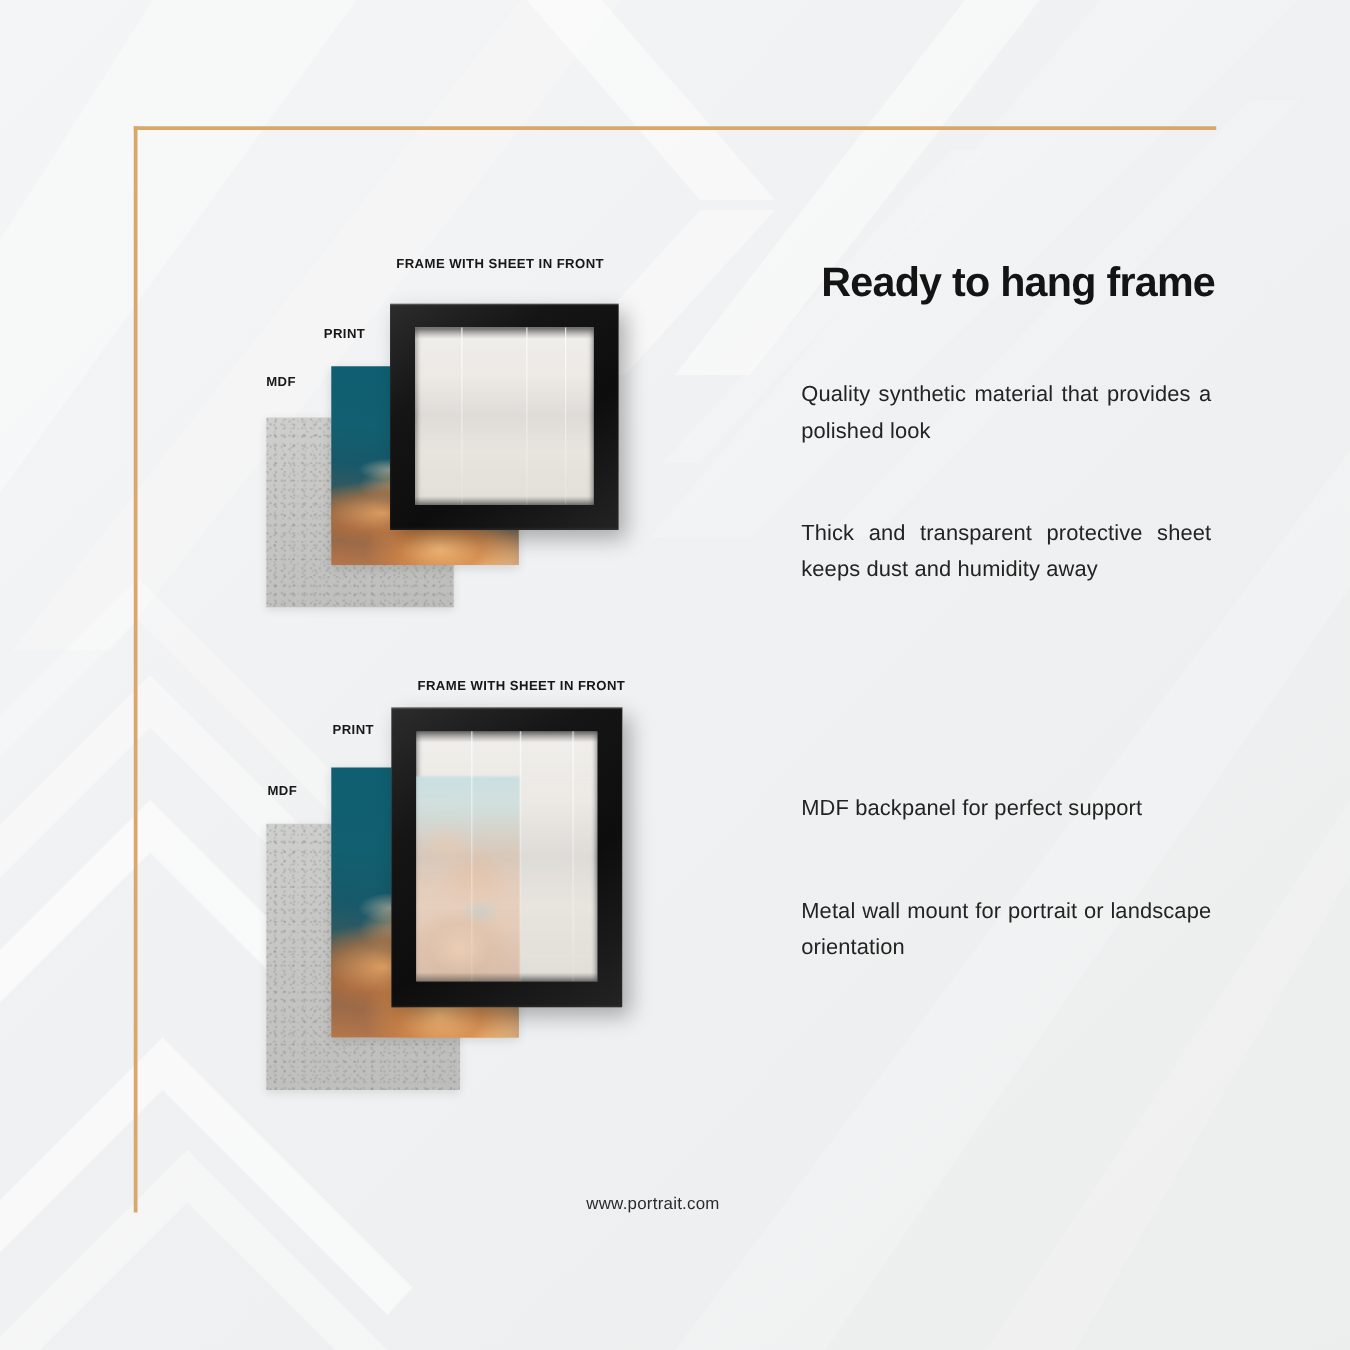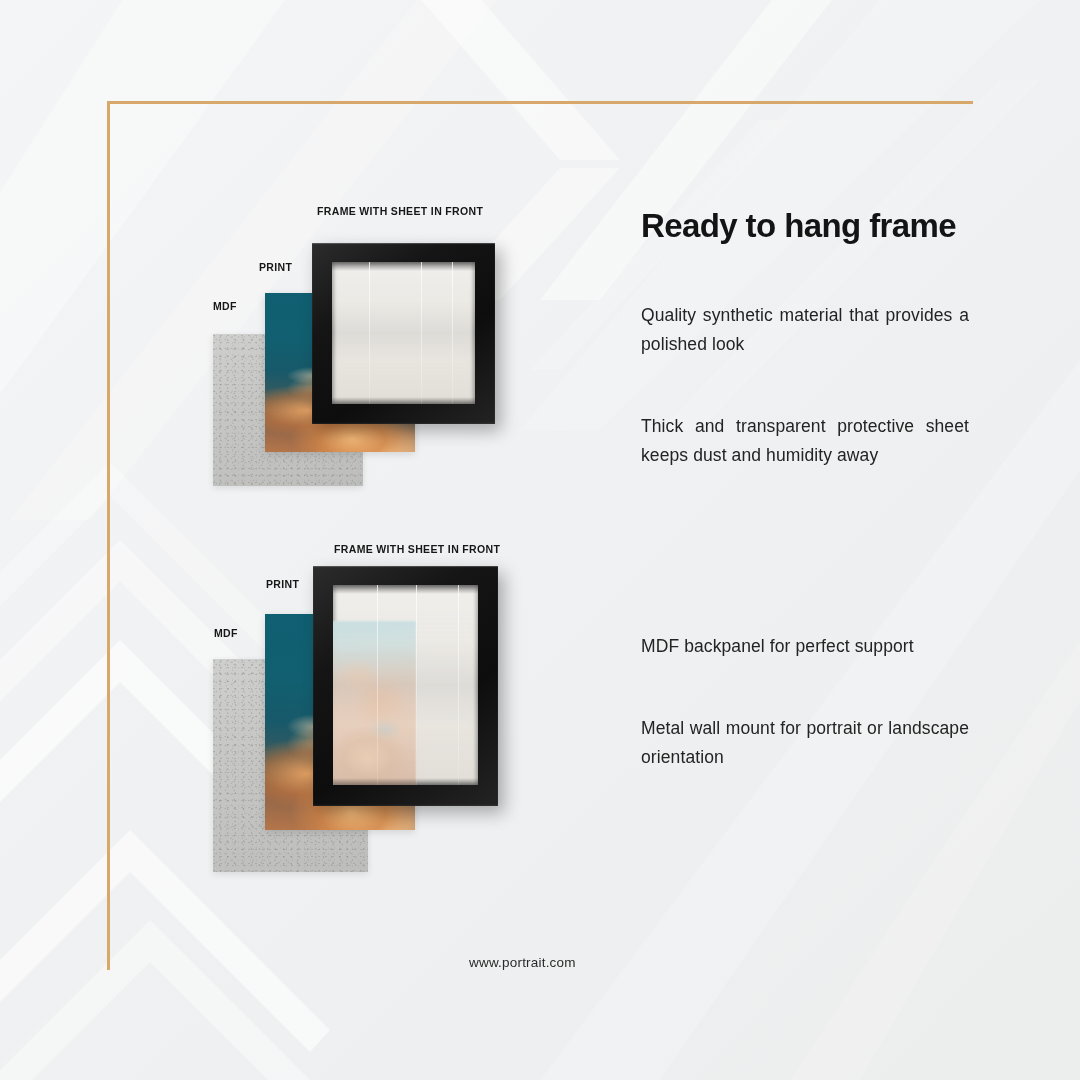--- a/index.html
+++ b/index.html
@@ -119,20 +119,21 @@
 
   
   .headline{
     position:absolute;
     font-family:"Liberation Sans",sans-serif;
     font-weight:bold;
     font-size:33px;
     letter-spacing:-.6px;
     color:#141414;
     white-space:nowrap;
+    margin-left:16px;
   }
   .bullet{
     position:absolute;
     width:328px;
     font-family:"Liberation Sans",sans-serif;
     font-size:17.5px;
     line-height:29px;
     color:#232323;
     text-align:justify;
     letter-spacing:.1px;

